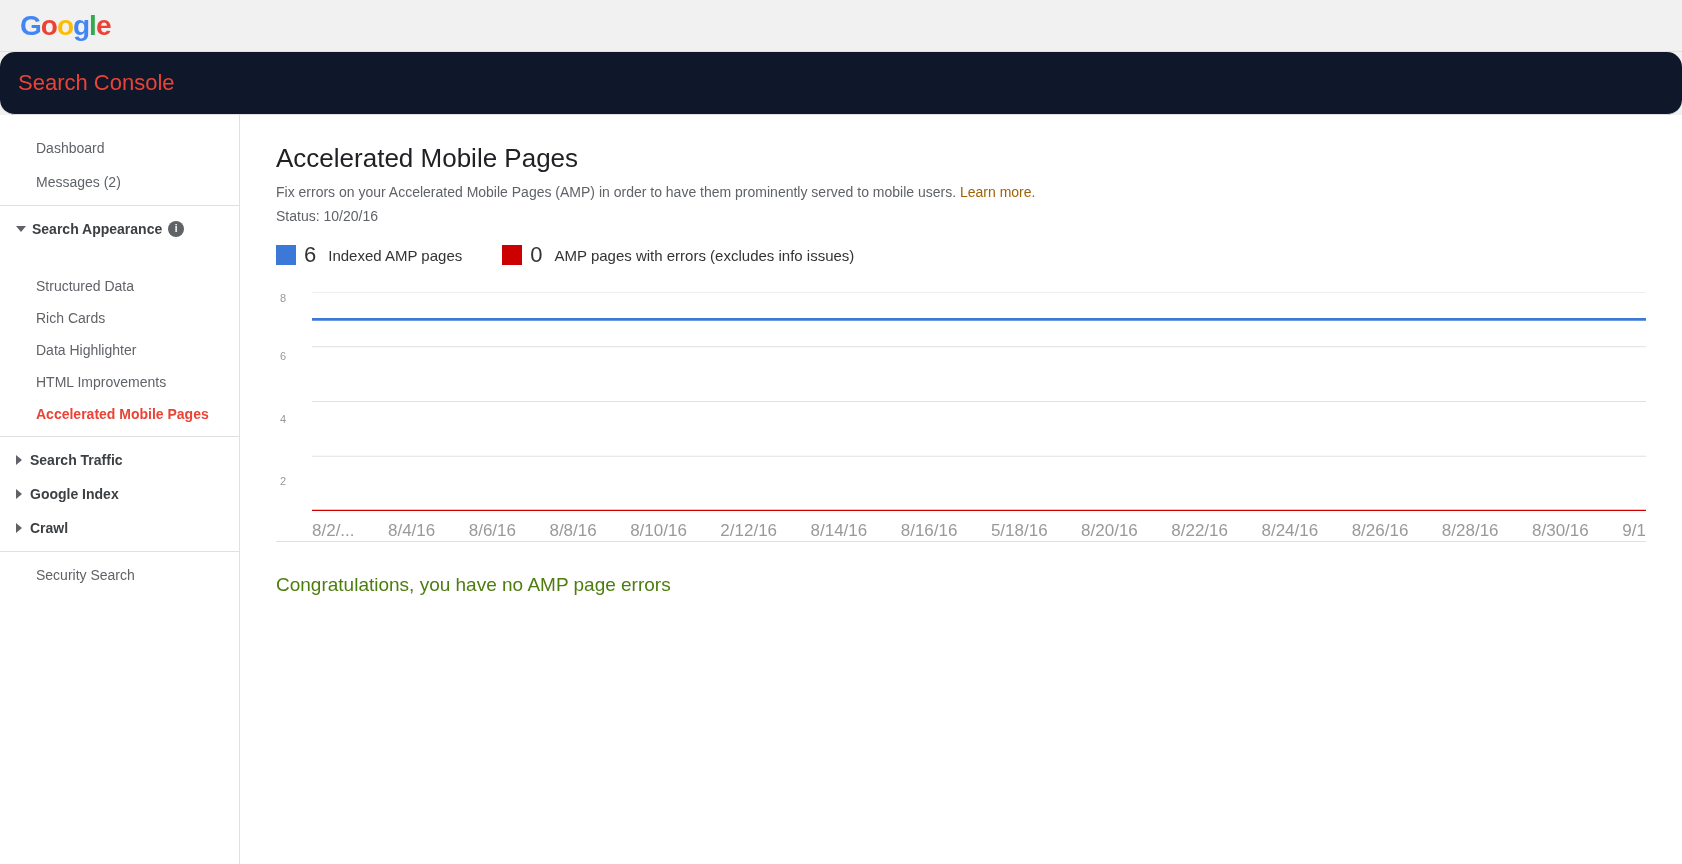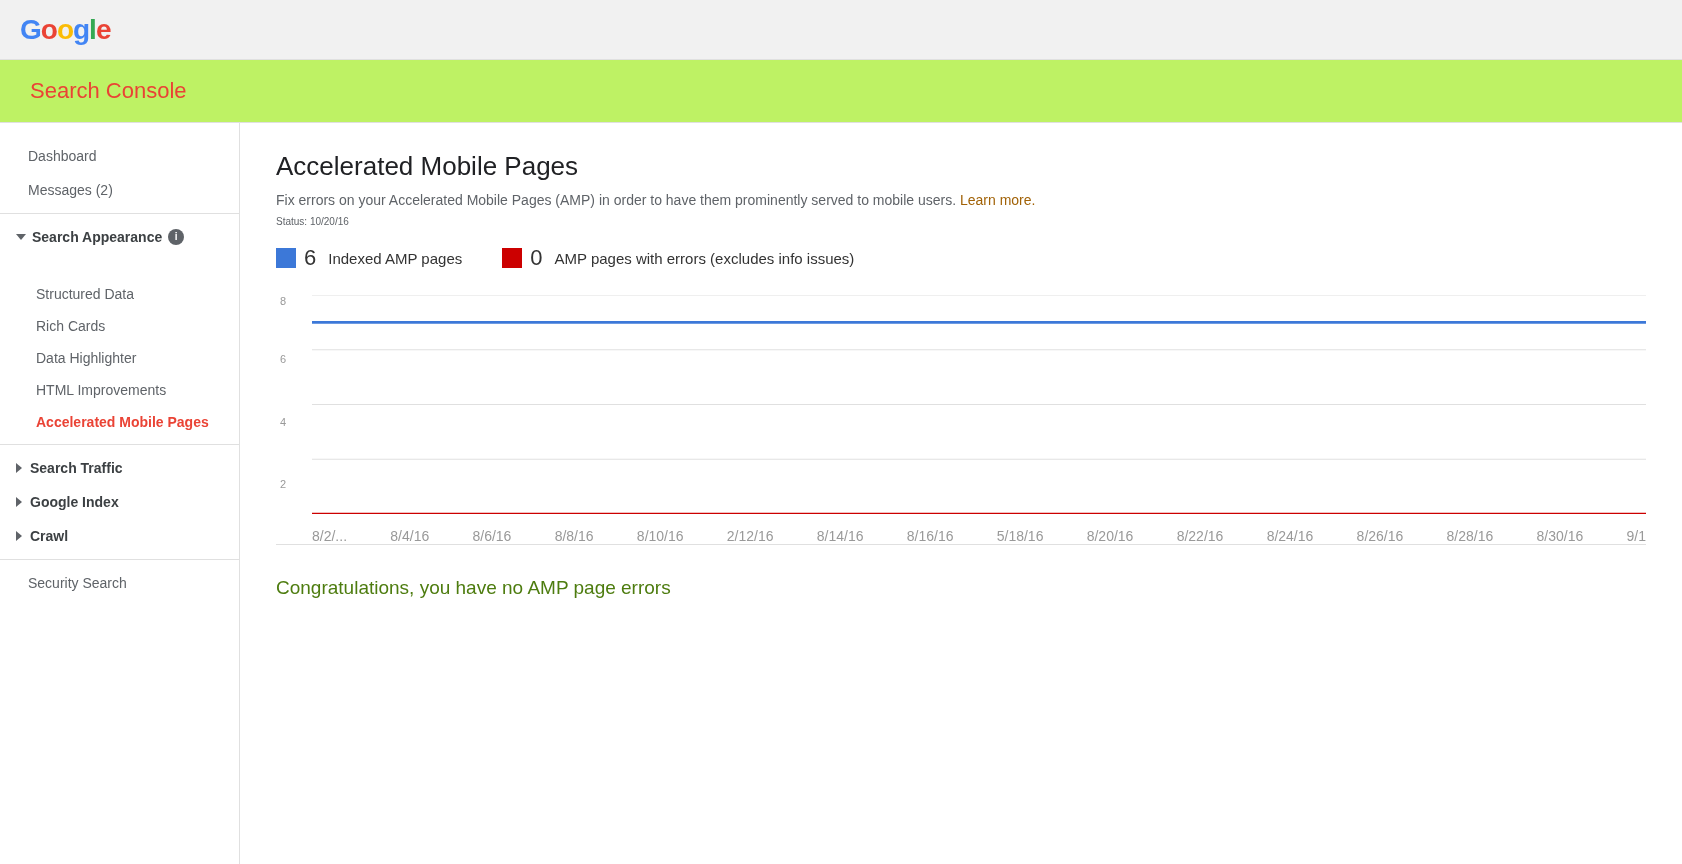--- a/index.html
+++ b/index.html
@@ -3,39 +3,40 @@
   <meta charset="utf-8">
   <style>
     * { box-sizing: border-box; margin: 0; padding: 0; }
     body { font-family: Arial, sans-serif; background: #f1f1f1; color: #333; }
 
     
     #header {
       background: #f1f1f1;
       padding: 10px 12px 10px 20px;
       border-bottom: 1px solid #e0e0e0;
-      height: 60px;
+      height: 52px;
       display: flex;
       align-items: center;
     }
     .google-logo {
       font-size: 28px;
       font-weight: bold;
       letter-spacing: -1px;
     }
     .g-blue { color: #4285F4; }
     .g-red { color: #EA4335; }
     .g-yellow { color: #FBBC05; }
     .g-green { color: #34A853; }
 
     
     #app-title-bar {
-      background: #bef264;
-      padding: 18px 30px;
+      background: #0f172a;
+      padding: 18px 18px;
       border-bottom: 1px solid #e0e0e0;
+      border-radius: 15px;
     }
     #app-title-bar .app-title {
       color: #EA4335;
       font-size: 22px;
       font-weight: 400;
     }
 
     
     #layout {
       display: flex;
@@ -46,21 +47,21 @@
     
     #sidebar {
       width: 240px;
       min-width: 240px;
       background: #fff;
       border-right: 1px solid #e0e0e0;
       padding: 16px 0;
       font-size: 14px;
     }
     .sidebar-item {
-      padding: 9px 28px;
+      padding: 9px 36px;
       color: #5f6368;
       cursor: pointer;
       display: flex;
       align-items: center;
     }
     .sidebar-section {
       padding: 9px 16px;
       color: #3c4043;
       font-weight: bold;
       cursor: pointer;
@@ -128,21 +129,21 @@
     .page-description {
       font-size: 14px;
       color: #5f6368;
       margin-bottom: 8px;
     }
     .page-description a {
       color: #a16207;
       text-decoration: none;
     }
     .status-line {
-      font-size: 10px;
+      font-size: 14px;
       color: #5f6368;
       margin-bottom: 18px;
     }
 
     
     .legend {
       display: flex;
       align-items: center;
       gap: 40px;
       margin-bottom: 24px;
@@ -168,21 +169,21 @@
 
     
     .chart-container {
       position: relative;
       width: 100%;
       height: 250px;
       border-bottom: 1px solid #e0e0e0;
       margin-bottom: 16px;
     }
     .x-label {
-      font-size: 14px;
+      font-size: 17px;
       color: #999;
       text-align: center;
     }
 
     .congrats-text {
       font-size: 19px;
       color: #4d7c0f;
       padding: 16px 0;
     }
 

